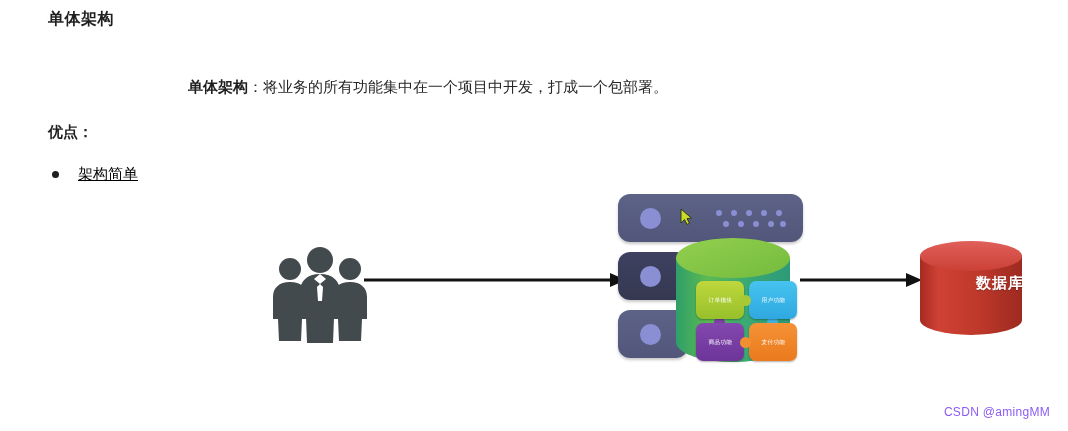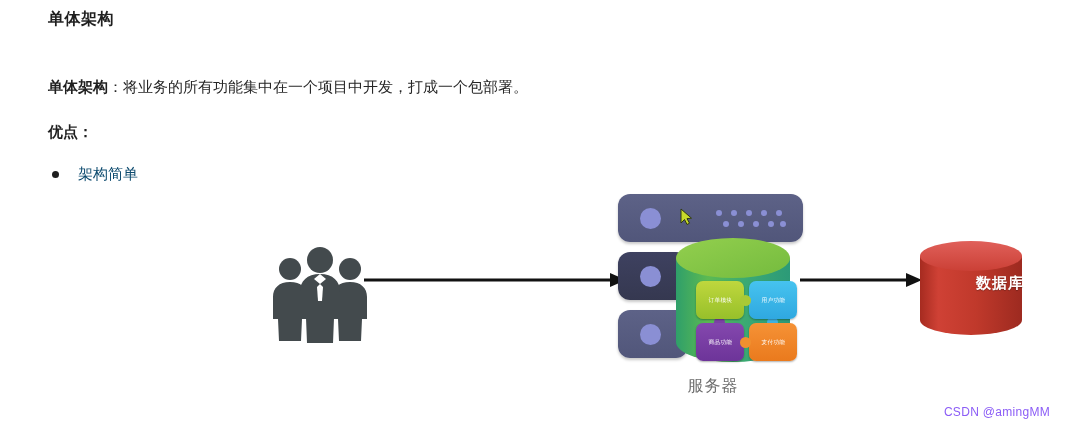--- a/index.html
+++ b/index.html
@@ -30,20 +30,21 @@
     letter-spacing: 0.5px;
     margin: 0 0 46px 0;
     line-height: 22px;
   }
   .para {
     font-size: 15px;
     line-height: 22px;
     color: #262626;
     margin: 0 0 24px 0;
     white-space: nowrap;
+    text-align: right;
   }
   .para .lead {
     font-weight: bold;
     color: #1f1f1f;
   }
   .sub-heading {
     font-size: 15px;
     font-weight: bold;
     color: #1f1f1f;
     margin: 0 0 22px 0;
@@ -51,23 +52,24 @@
   }
   .bullet-list {
     list-style: none;
     margin: 0 0 22px 0;
     padding: 0;
   }
   .bullet-item {
     position: relative;
     font-size: 15px;
     line-height: 20px;
-    color: #0c4a6e;
+    color: #000000;
     padding-left: 30px;
     margin-bottom: 22px;
+    text-decoration: underline;
   }
   .bullet-item:last-child { margin-bottom: 0; }
   .bullet-dot {
     position: absolute;
     left: 4px;
     top: 7px;
     width: 7px;
     height: 7px;
     border-radius: 50%;
     background: #1f1f1f;
@@ -365,21 +367,20 @@
       <span class="puzzle-label">商品功能</span>
     </div>
     <div class="puzzle-piece" id="piece-pay">
       <span class="puzzle-label">支付功能</span>
     </div>
 
     <span class="nub" id="nub-order-user"></span>
     <span class="nub" id="nub-goods-pay"></span>
   </div>
 
-  <div id="server-caption">服务器</div>
 
   <svg id="database-cylinder" viewBox="0 0 106 96">
     <defs>
       <linearGradient id="dbSide" x1="0" y1="0" x2="1" y2="0">
         <stop offset="0%" stop-color="#a62b20"></stop>
         <stop offset="18%" stop-color="#cf4135"></stop>
         <stop offset="55%" stop-color="#c0392b"></stop>
         <stop offset="100%" stop-color="#9d2a20"></stop>
       </linearGradient>
       <linearGradient id="dbTop" x1="0" y1="0" x2="0" y2="1">

